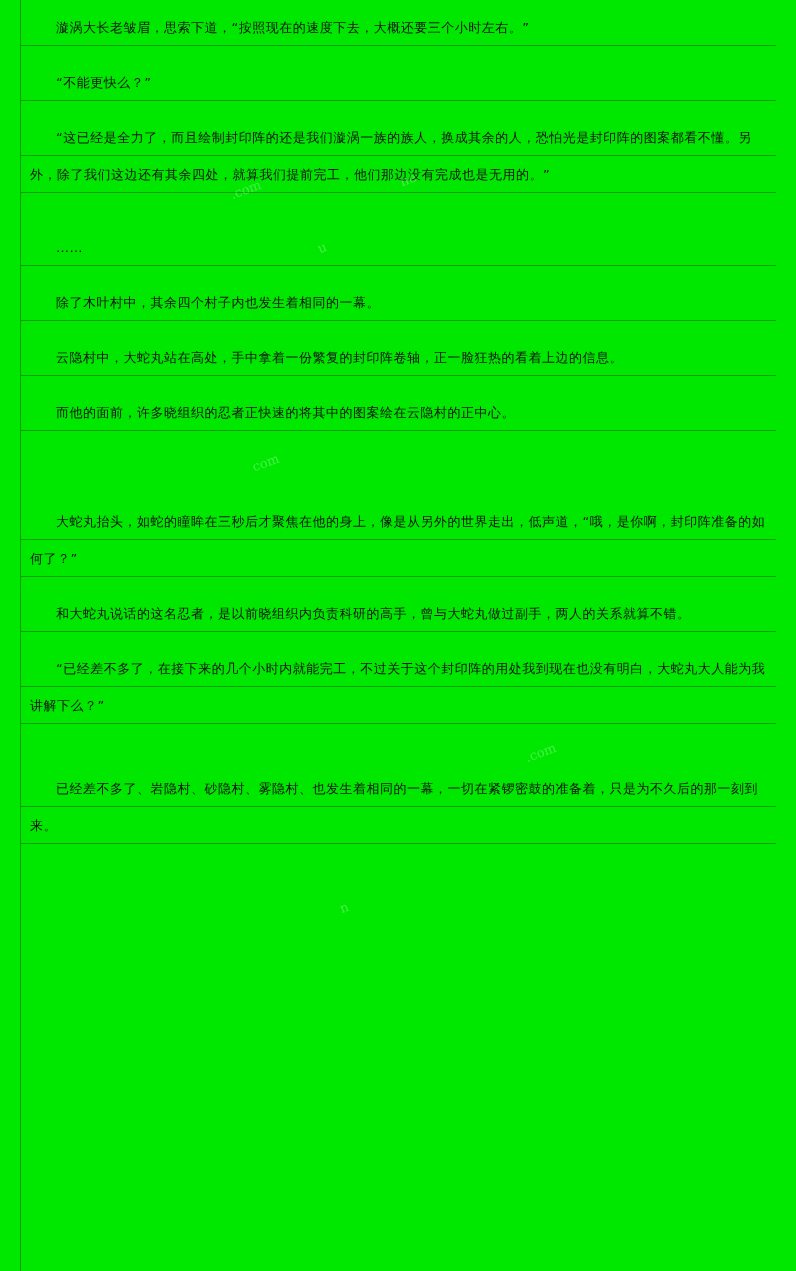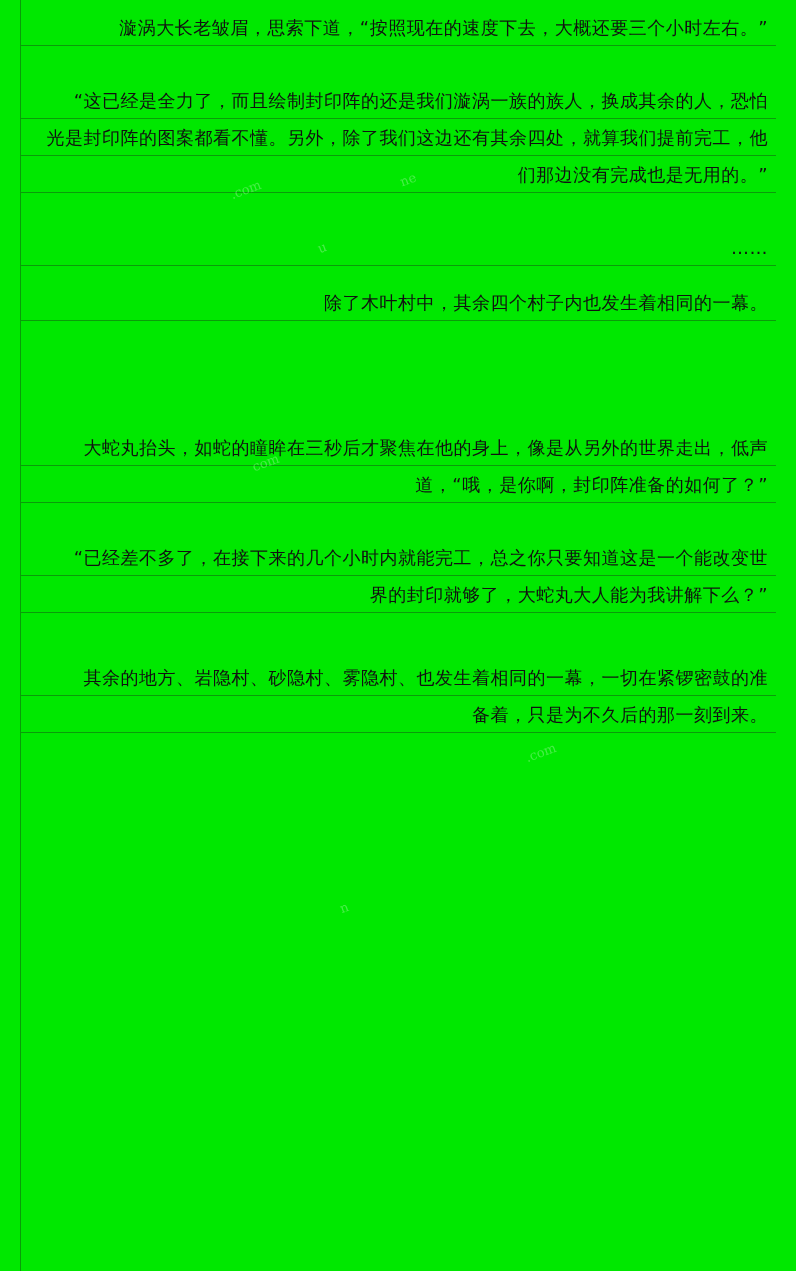--- a/index.html
+++ b/index.html
@@ -36,36 +36,35 @@
   }
   .content {
     position: absolute;
     left: 20px;
     top: 0;
     width: 756px;
     padding: 0;
   }
   .para {
     position: relative;
-    font-size: 18px;
+    font-size: 13px;
     line-height: 37px;
     color: #111;
     letter-spacing: 0.5px;
     text-indent: 2em;
     margin: 0;
     padding: 0 8px 0 10px;
     
     background-image: repeating-linear-gradient(
       to bottom,
       transparent 0px,
       transparent 36px,
       #0a9c0a 36px,
       #0a9c0a 37px
     );
-    text-align: right;
   }
   .gap {
     height: 18px;
   }
   .gap-sm { height: 9px; }
   .gap-lg { height: 28px; }
   .watermark {
     position: absolute;
     color: rgba(255,255,255,0.28);
     font-size: 13px;
@@ -85,40 +84,44 @@
 </head>
 <body>
 
 <div class="page">
 
   <div class="content">
 
     <div class="gap-sm"></div>
     <p class="para">漩涡大长老皱眉，思索下道，“按照现在的速度下去，大概还要三个小时左右。”</p>
     <div class="gap"></div>
+    <p class="para">“不能更快么？”</p>
     <div class="gap"></div>
     <p class="para">“这已经是全力了，而且绘制封印阵的还是我们漩涡一族的族人，换成其余的人，恐怕光是封印阵的图案都看不懂。另外，除了我们这边还有其余四处，就算我们提前完工，他们那边没有完成也是无用的。”</p>
     <div class="gap"></div>
     <div class="gap"></div>
     <p class="para">……</p>
     <div class="gap"></div>
     <p class="para">除了木叶村中，其余四个村子内也发生着相同的一幕。</p>
     <div class="gap"></div>
+    <p class="para">云隐村中，大蛇丸站在高处，手中拿着一份繁复的封印阵卷轴，正一脸狂热的看着上边的信息。</p>
     <div class="gap"></div>
+    <p class="para">而他的面前，许多晓组织的忍者正快速的将其中的图案绘在云隐村的正中心。</p>
     <div class="gap"></div>
     <div class="gap"></div>
     <div class="gap"></div>
     <div class="gap"></div>
     <p class="para">大蛇丸抬头，如蛇的瞳眸在三秒后才聚焦在他的身上，像是从另外的世界走出，低声道，“哦，是你啊，封印阵准备的如何了？”</p>
     <div class="gap"></div>
+    <p class="para">和大蛇丸说话的这名忍者，是以前晓组织内负责科研的高手，曾与大蛇丸做过副手，两人的关系就算不错。</p>
     <div class="gap"></div>
-    <p class="para">“已经差不多了，在接下来的几个小时内就能完工，总之你只要知道这是一个能改变世界的封印就够了，大蛇丸大人能为我讲解下么？”</p>
+    <p class="para">“已经差不多了，在接下来的几个小时内就能完工，不过关于这个封印阵的用处我到现在也没有明白，大蛇丸大人能为我讲解下么？”</p>
     <div class="gap"></div>
     <div class="gap-lg"></div>
-    <p class="para">其余的地方、岩隐村、砂隐村、雾隐村、也发生着相同的一幕，一切在紧锣密鼓的准备着，只是为不久后的那一刻到来。</p>
+    <p class="para">已经差不多了、岩隐村、砂隐村、雾隐村、也发生着相同的一幕，一切在紧锣密鼓的准备着，只是为不久后的那一刻到来。</p>
 
   </div>
 
   <div class="watermark wm1">.com</div>
   <div class="watermark wm2">ne</div>
   <div class="watermark wm3">u</div>
   <div class="watermark wm4">com</div>
   <div class="watermark wm5">.com</div>
   <div class="watermark wm6">n</div>
 

